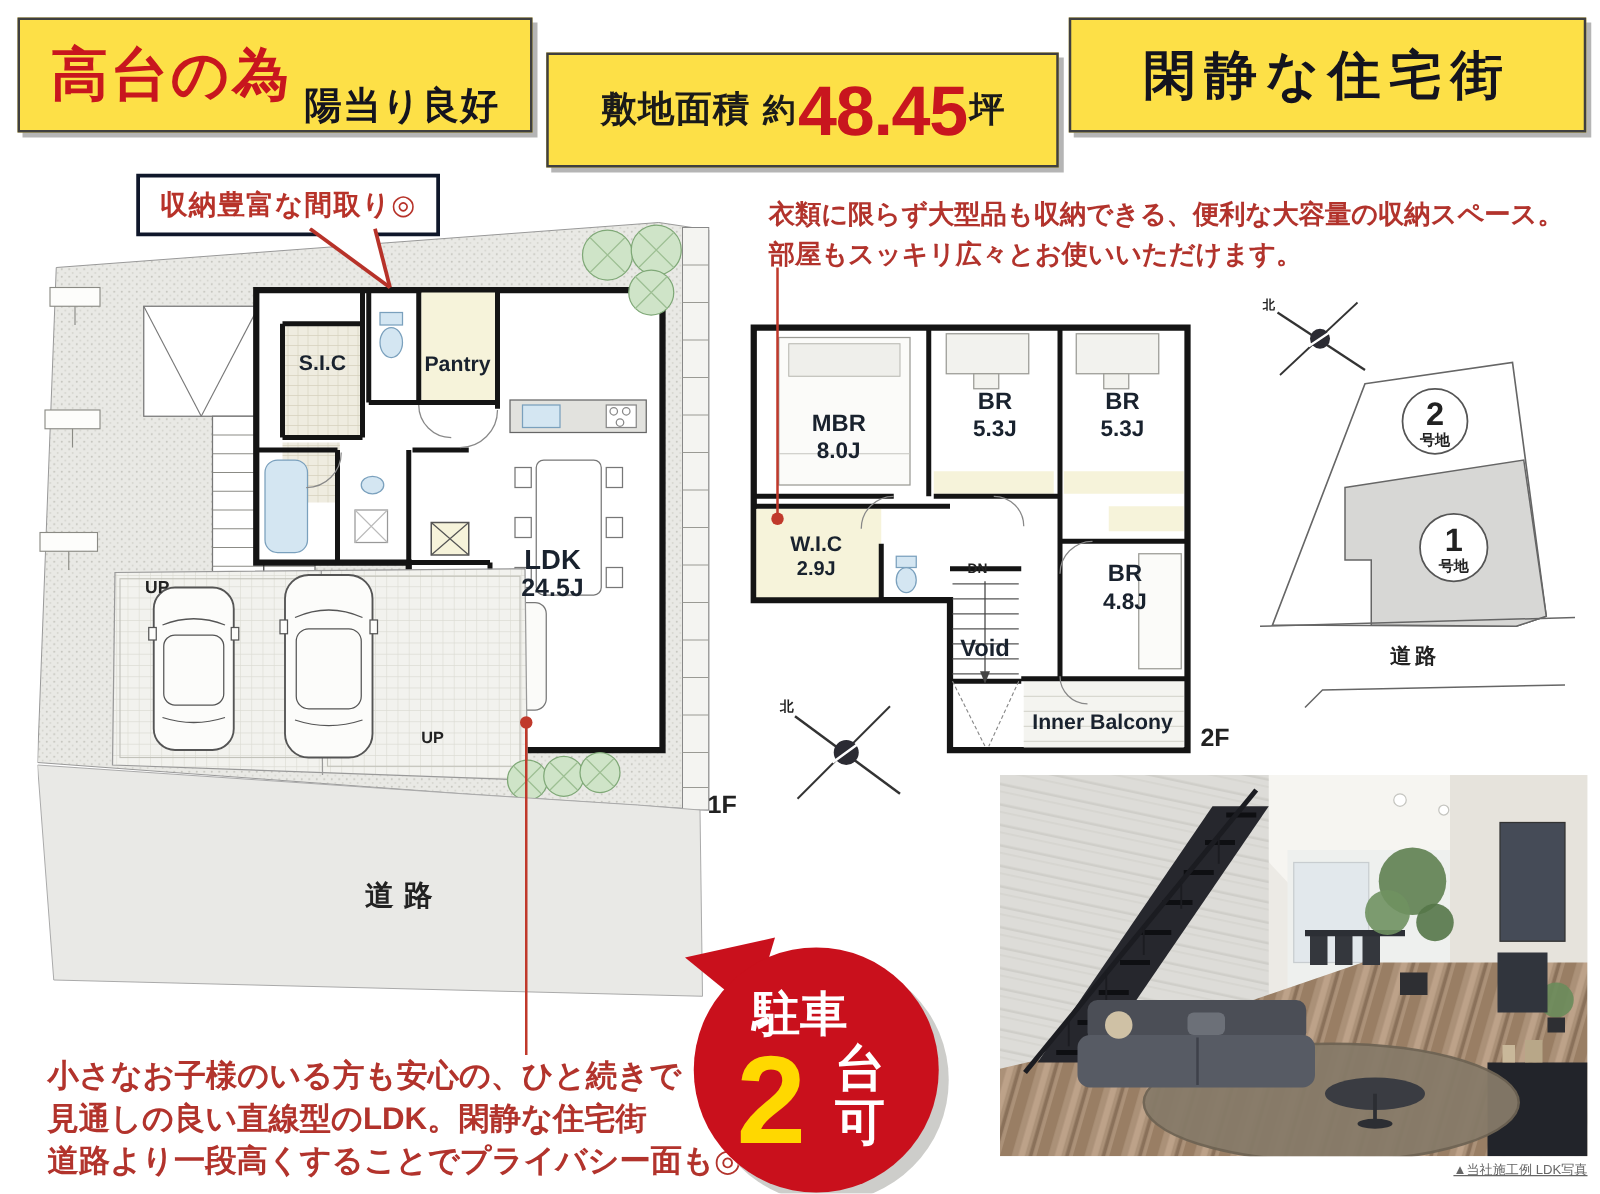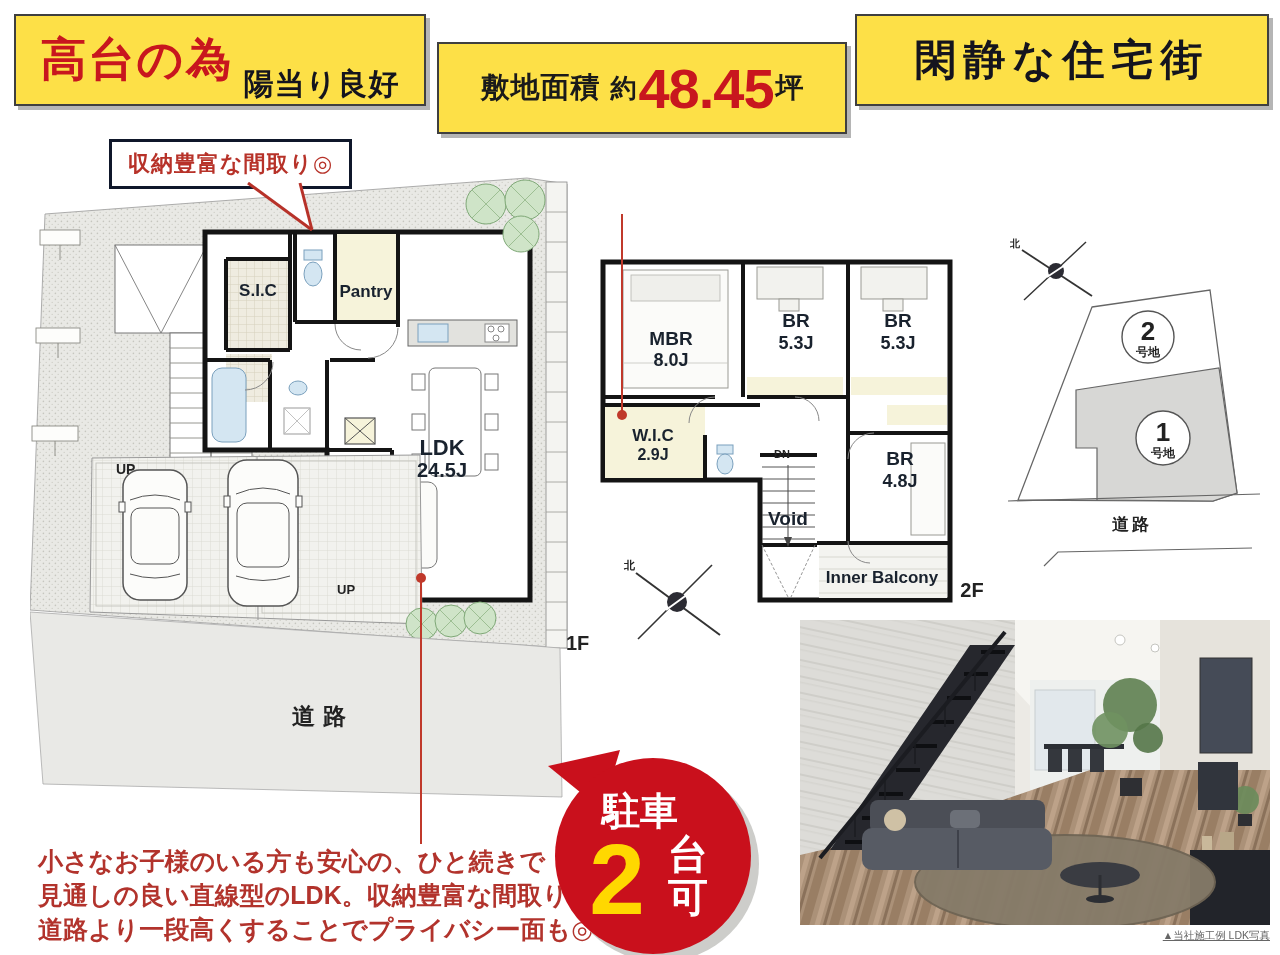--- a/index.html
+++ b/index.html
@@ -47,24 +47,28 @@
 
   <div class="callout">
     <span>収納豊富な間取り◎</span>
   </div>
   <svg class="abs" style="left:230px;top:182px;z-index:7;" width="90" height="52" viewBox="0 0 90 52">
     <polygon points="18,1 70,1 82,48" fill="#ffffff"></polygon>
     <line x1="18" y1="1" x2="82" y2="48" stroke="#b73229" stroke-width="3"></line>
     <line x1="70" y1="1" x2="82" y2="48" stroke="#b73229" stroke-width="3"></line>
   </svg>
 
+  <div class="abs rednote" style="left:615px;top:156px;font-size:21px;">
+    <div>衣類に限らず大型品も収納できる、便利な大容量の収納スペース。</div>
+    <div>部屋もスッキリ広々とお使いいただけます。</div>
+  </div>
 
   <div class="abs rednote" style="left:38px;top:845px;font-size:25px;line-height:1.35;">
     <div>小さなお子様のいる方も安心の、ひと続きで</div>
-    <div>見通しの良い直線型のLDK。収納豊富な間取り</div>
+    <div>見通しの良い直線型のLDK。閑静な住宅街</div>
     <div>道路より一段高くすることでプライバシー面も◎</div>
   </div>
 
   <div class="connector" style="left:420px;top:578px;height:266px;"></div>
   <div class="conn-dot" style="left:416px;top:573px;"></div>
   <div class="connector" style="left:621px;top:214px;height:200px;"></div>
   <div class="conn-dot" style="left:617px;top:410px;"></div>
 
   <svg class="abs" style="left:30px;top:172px;" width="580" height="628" viewBox="0 0 580 628">
     <defs>

